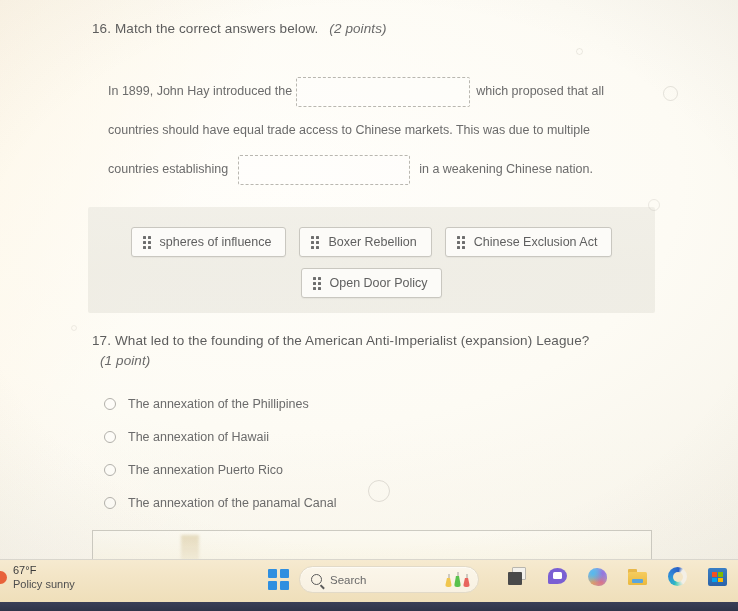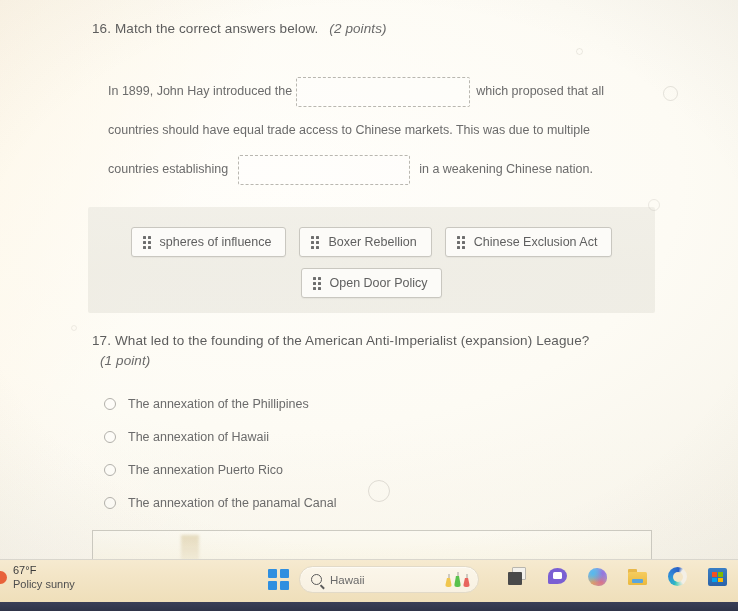--- a/index.html
+++ b/index.html
@@ -573,21 +573,21 @@
 
     <div class="start-btn">
       <i></i>
         <i></i>
         <i></i>
         <i></i>
     </div>
 
     <div class="search-box">
       <span class="mag"></span>
-      <span class="stext" title="Search">Hawaii</span>
+      <span class="stext" title="Search">Search</span>
       <span class="flasks">
         <span class="flask f1">
             <span class="neck"></span>
             <span class="body"></span>
           </span>
         <span class="flask f2">
             <span class="neck"></span>
             <span class="body"></span>
           </span>
         <span class="flask f3">

